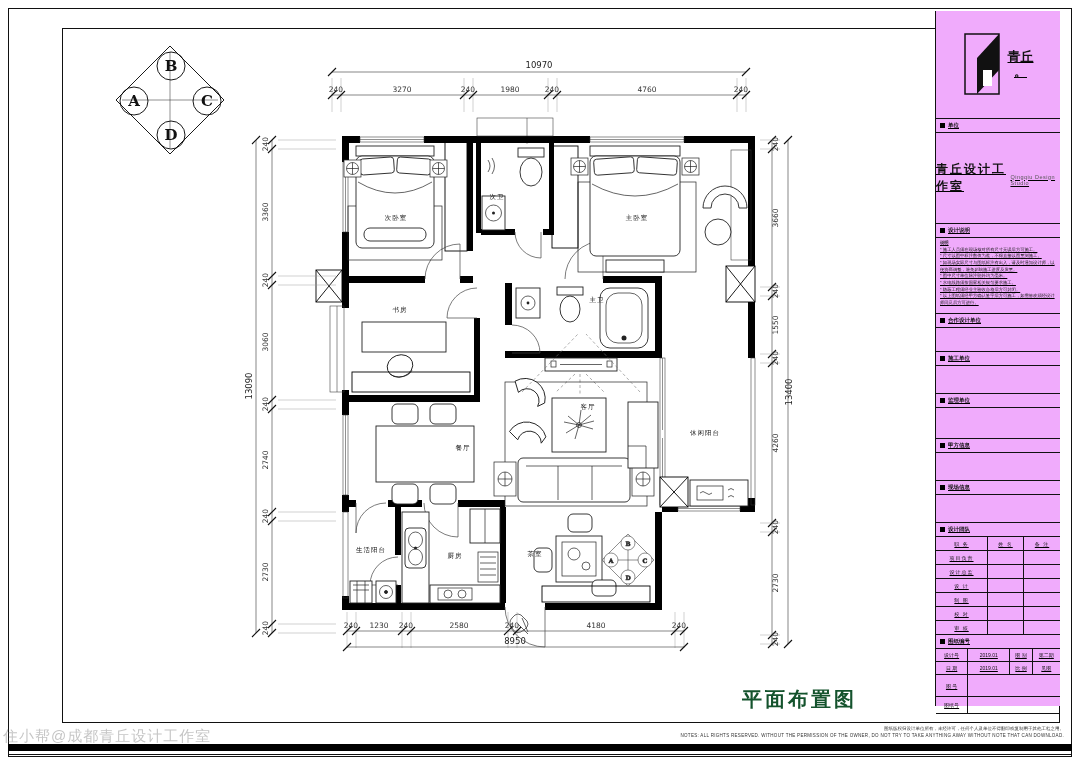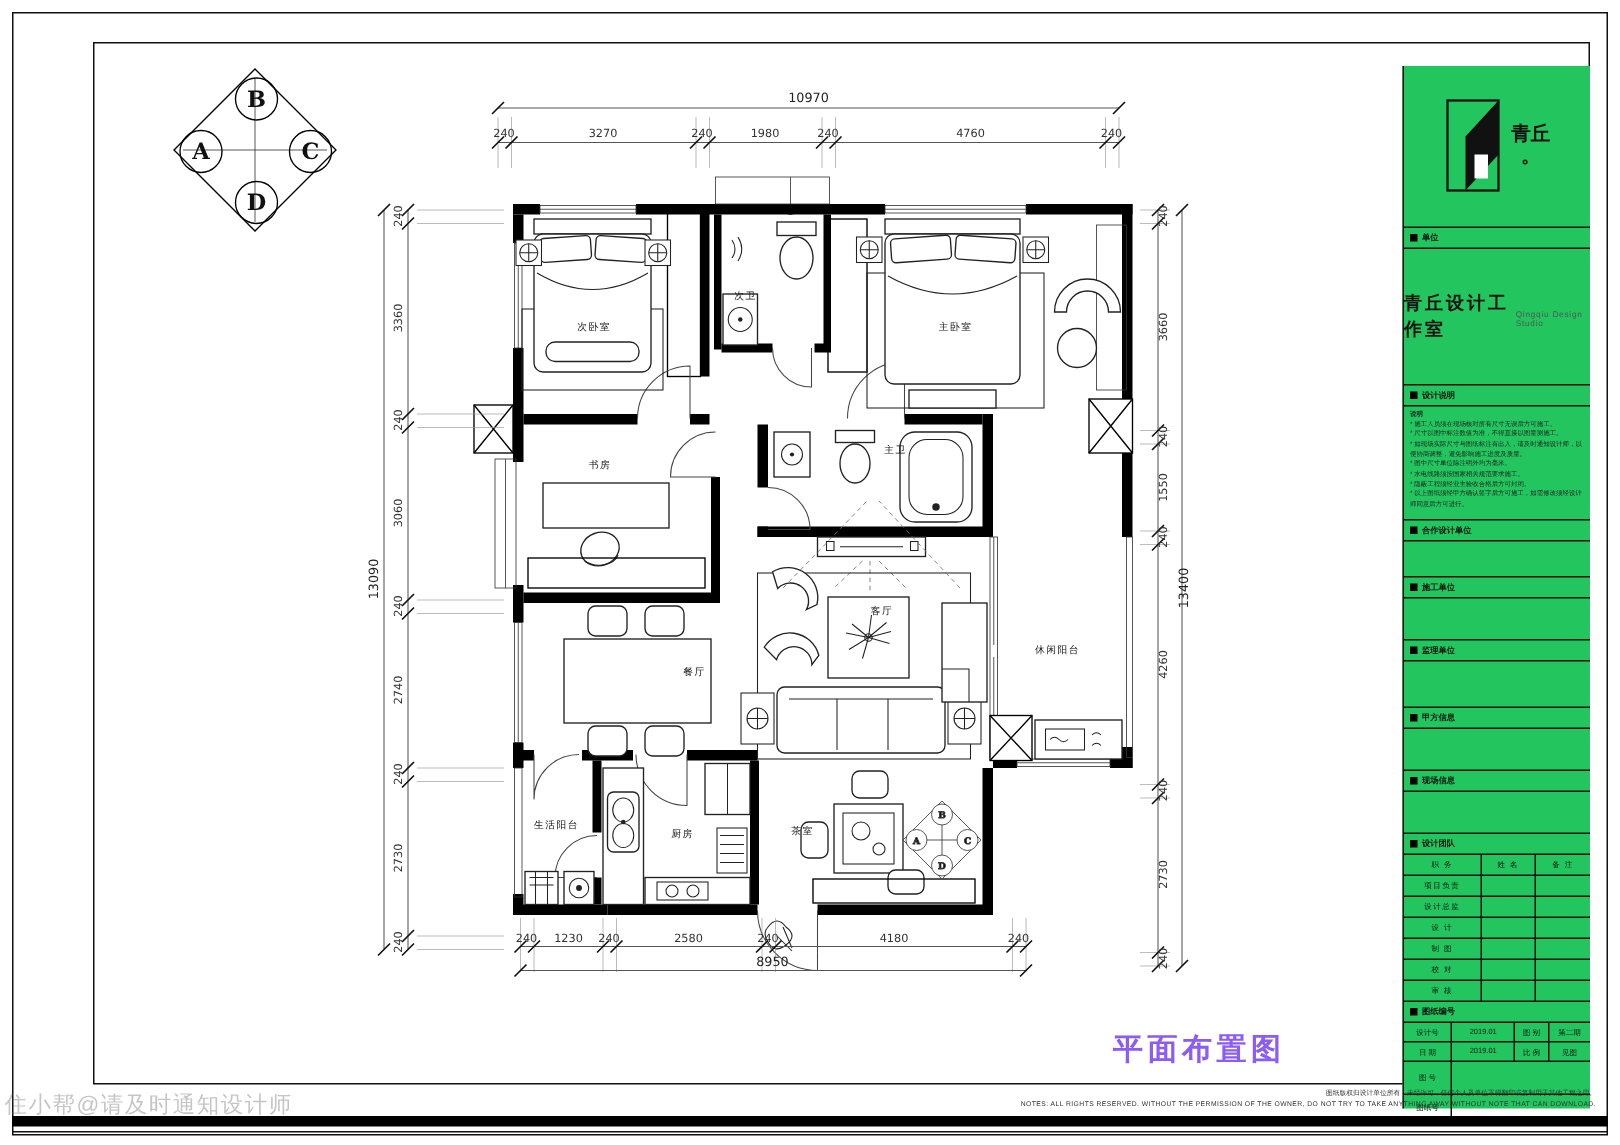--- a/index.html
+++ b/index.html
@@ -22,21 +22,21 @@
   .dsh{fill:none;stroke:#777;stroke-width:.6;stroke-dasharray:3 2.5;}
   .dimline{stroke:#555;stroke-width:.7;}
   .ext{stroke:#9a9a9a;stroke-width:.45;}
   .tick{stroke:#111;stroke-width:1.1;}
   .rlbl{font:6.5px "Liberation Sans",sans-serif;fill:#111;letter-spacing:1px;text-anchor:middle;}
   .dtx{font:7.5px "DejaVu Sans",sans-serif;fill:#333;text-anchor:middle;}
   .dtot{font:8.5px "DejaVu Sans",sans-serif;fill:#222;text-anchor:middle;}
   .cletter{font:bold 15px "DejaVu Serif",serif;fill:#111;text-anchor:middle;}
   .cletter2{font:bold 6px "DejaVu Serif",serif;fill:#111;text-anchor:middle;}
   
-  .sidebar{left:935px;top:44px;width:125px;height:695px;background:#22c55e;border-left:1.2px solid #111;box-sizing:border-box;font-family:"Liberation Sans",sans-serif;}
+  .sidebar{left:935px;top:11px;width:125px;height:695px;background:#f0abfc;border-left:1.2px solid #111;box-sizing:border-box;font-family:"Liberation Sans",sans-serif;text-decoration:underline;}
   .tb-sec{border-bottom:1px solid #111;box-sizing:border-box;position:relative;width:100%;}
   .tb-hdr{display:flex;align-items:center;gap:3px;padding:2px 4px;height:14px;box-sizing:border-box;border-bottom:1px solid #111;font-size:5.5px;font-weight:bold;color:#111;}
   .sq{width:5px;height:5px;background:#000;flex:0 0 auto;}
   .tb-logo{height:108px;display:flex;align-items:center;justify-content:center;}
   .tb-company{height:91px;display:flex;flex-direction:row;align-items:center;justify-content:center;}
   .tb-company .cn{font-size:12px;font-weight:bold;letter-spacing:2px;color:#111;}
   .tb-company .en{font-size:5.5px;color:#555;margin-top:3px;letter-spacing:.5px;}
   .tb-notes{height:76px;padding:2px 4px;box-sizing:border-box;font-size:4.3px;line-height:1.55;color:#222;overflow:hidden;}
   .tb-notes .n-title{font-weight:bold;}
   .tb-box{box-sizing:border-box;}
@@ -46,21 +46,21 @@
   .trow>div{border-right:1px solid #111;border-bottom:1px solid #111;display:flex;align-items:center;justify-content:center;letter-spacing:1px;box-sizing:border-box;}
   .trow>div:last-child{border-right:none;}
   .irow{display:grid;grid-template-columns:26% 34% 18% 22%;height:13px;font-size:5px;color:#111;}
   .irow>div{border-right:1px solid #111;border-bottom:1px solid #111;display:flex;align-items:center;justify-content:center;box-sizing:border-box;}
   .irow>div:last-child{border-right:none;}
   .figrow{display:grid;grid-template-columns:26% 74%;font-size:5px;color:#111;}
   .figrow>div{border-right:1px solid #111;border-bottom:1px solid #111;display:flex;align-items:center;justify-content:center;box-sizing:border-box;}
   .figrow>div:last-child{border-right:none;}
   .fig-h{height:22px;} .ver-h{height:17px;}
   
-  .sheet-title{left:742px;top:686px;font-size:20px;font-weight:bold;letter-spacing:3px;color:#8b5cf6;font-family:"Liberation Sans",sans-serif;}
+  .sheet-title{left:742px;top:686px;font-size:20px;font-weight:bold;letter-spacing:3px;color:#14532d;font-family:"Liberation Sans",sans-serif;}
   .disclaimer{right:16px;top:726px;text-align:right;color:#333;line-height:1.5;}
   .disclaimer .cn{font-size:4.5px;}
   .disclaimer .en{font-size:4.5px;letter-spacing:.3px;}
   .watermark{left:3px;top:727px;font-size:15px;color:rgba(110,110,110,.4);letter-spacing:1px;z-index:5;}
   .logo-cn{font-family:"DejaVu Serif",serif;font-weight:bold;font-size:13px;color:#111;line-height:1.15;margin-left:5px;text-align:center;}
 </style>
 </head>
 <body>
 
 <div class="page">
@@ -558,17 +558,17 @@
       <div>图纸号</div>
         <div></div>
     </div>
   </div>
 
   <div class="abs sheet-title">平面布置图</div>
   <div class="abs disclaimer">
     <div class="cn">图纸版权归设计单位所有，未经许可，任何个人及单位不得翻印或复制用于其他工程之用。</div>
     <div class="en">NOTES: ALL RIGHTS RESERVED. WITHOUT THE PERMISSION OF THE OWNER, DO NOT TRY TO TAKE ANYTHING AWAY WITHOUT NOTE THAT CAN DOWNLOAD.</div>
   </div>
-  <div class="abs watermark">住小帮@请及时通知设计师</div>
+  <div class="abs watermark">住小帮@成都青丘设计工作室</div>
   <div class="abs bottom-bar"></div>
   <div class="abs bottom-line"></div>
 
 </div>
 
 </body></html>

